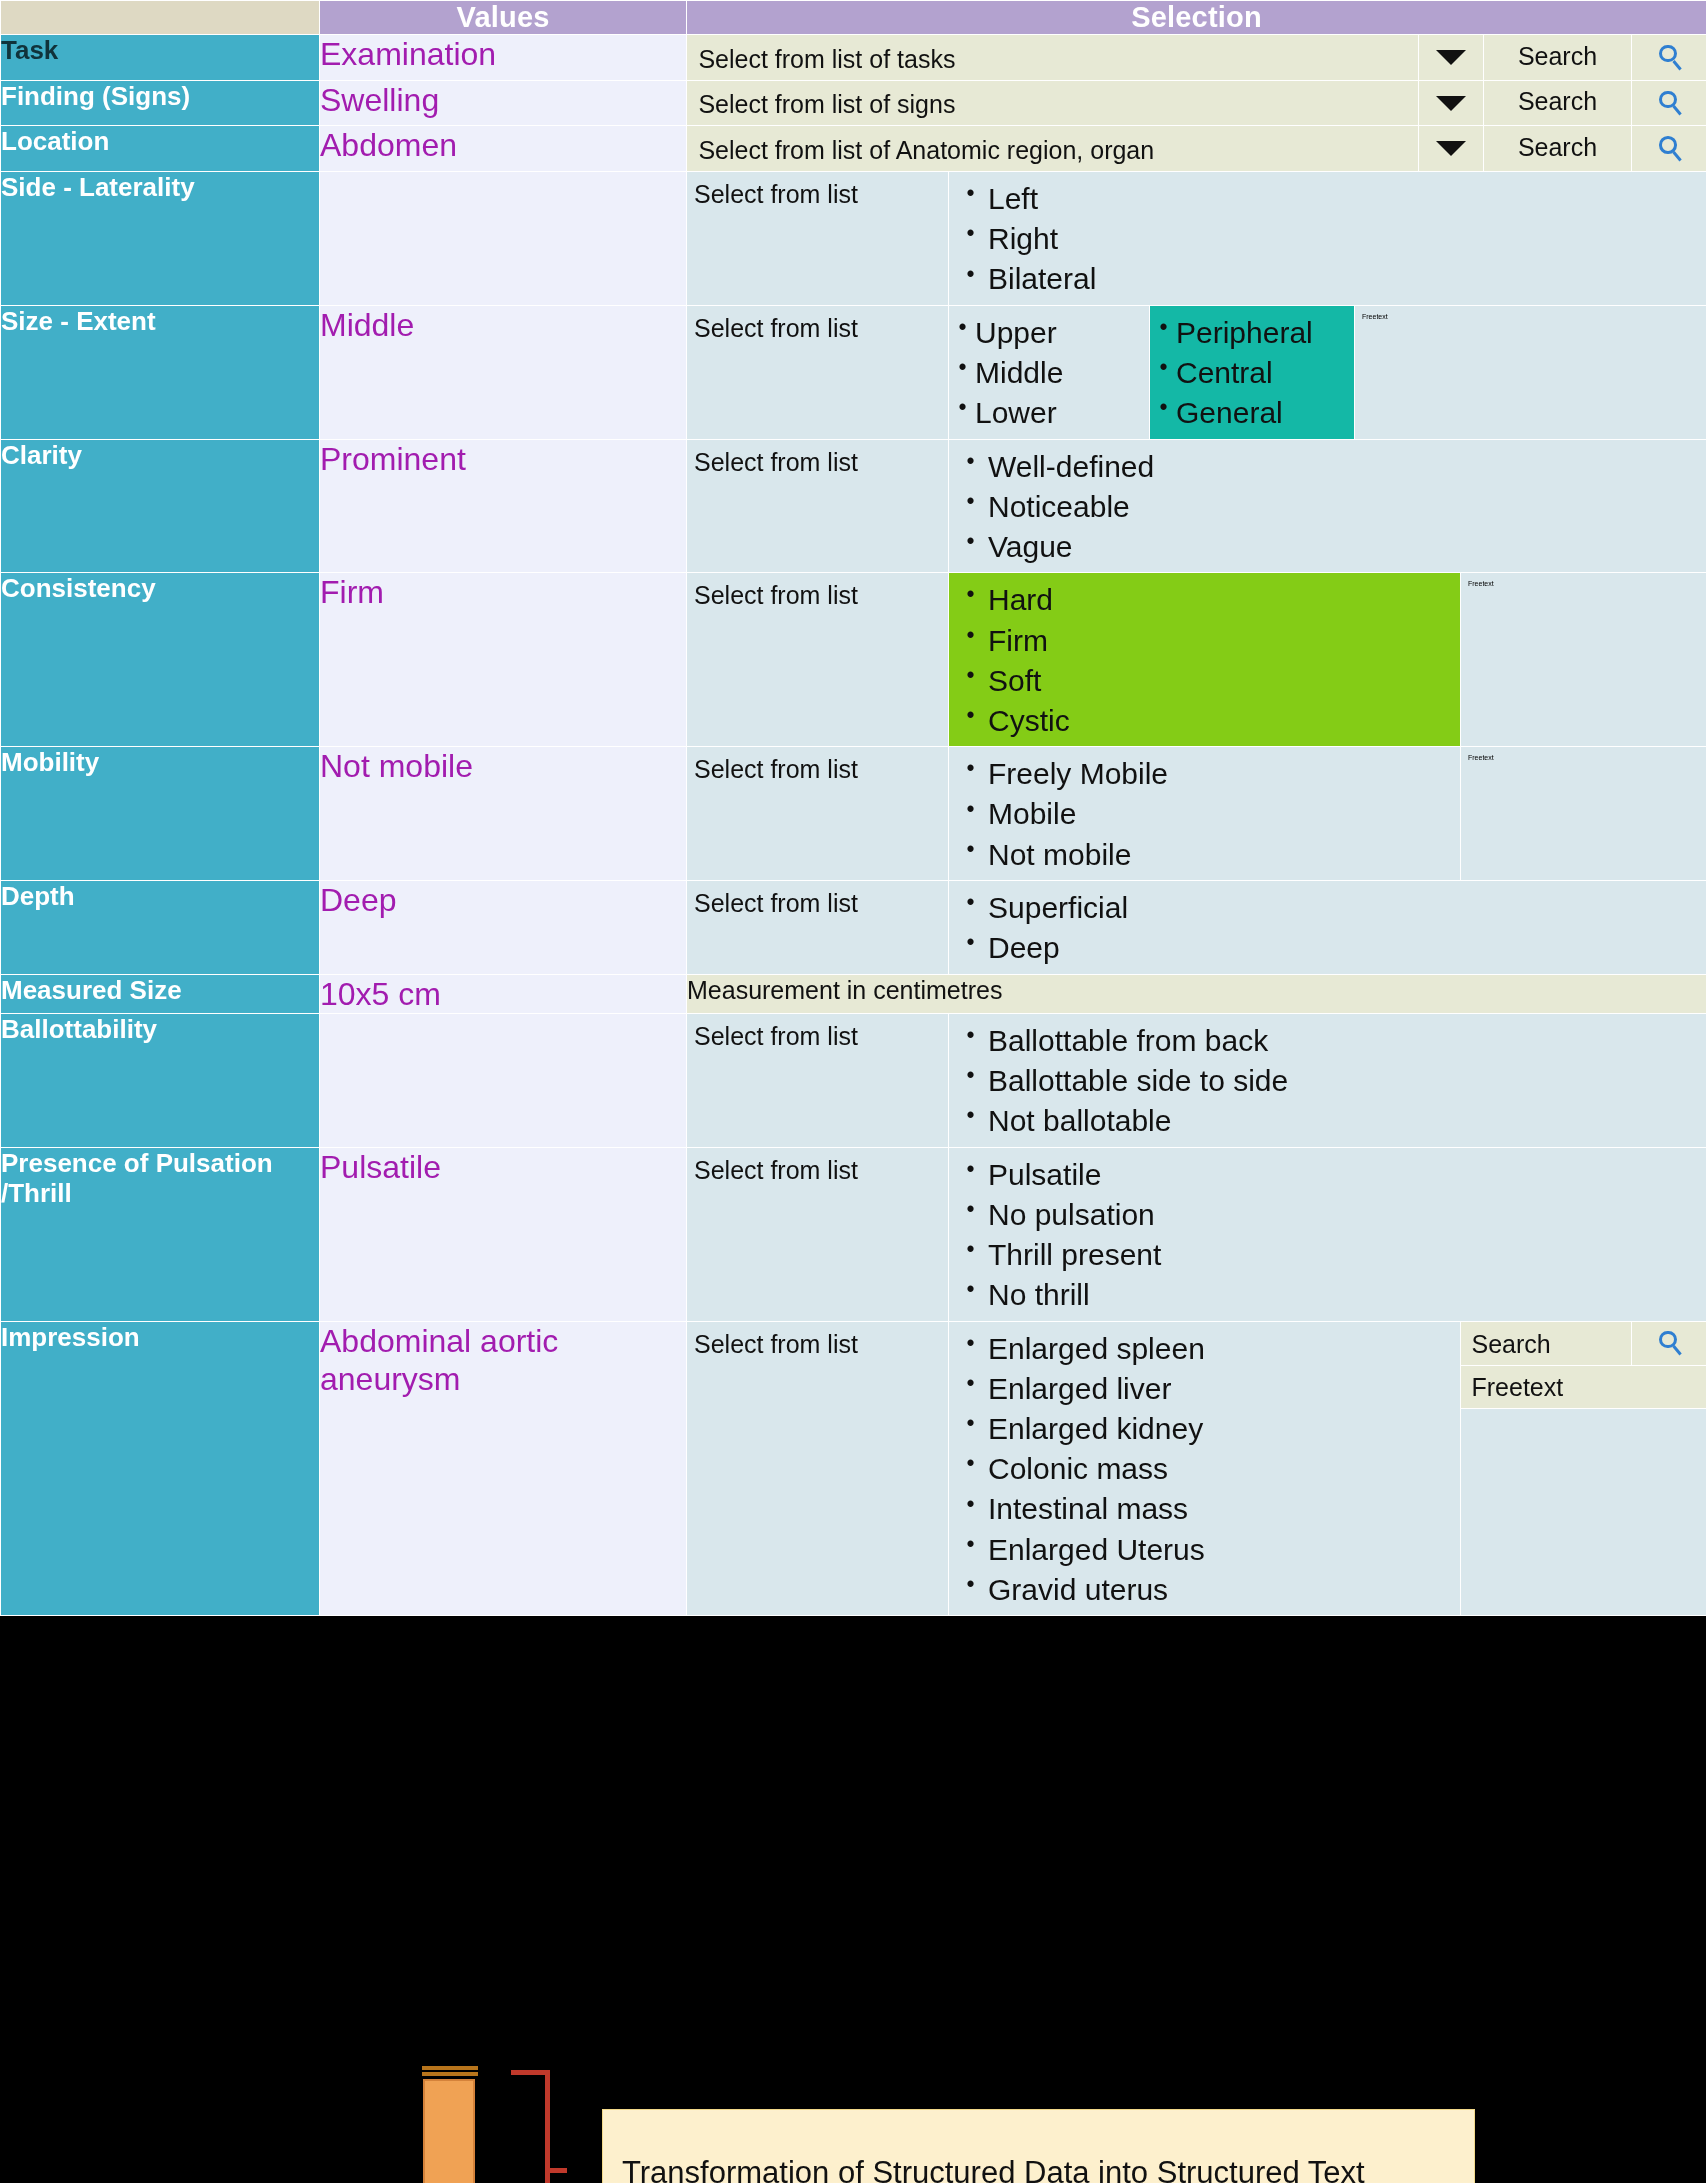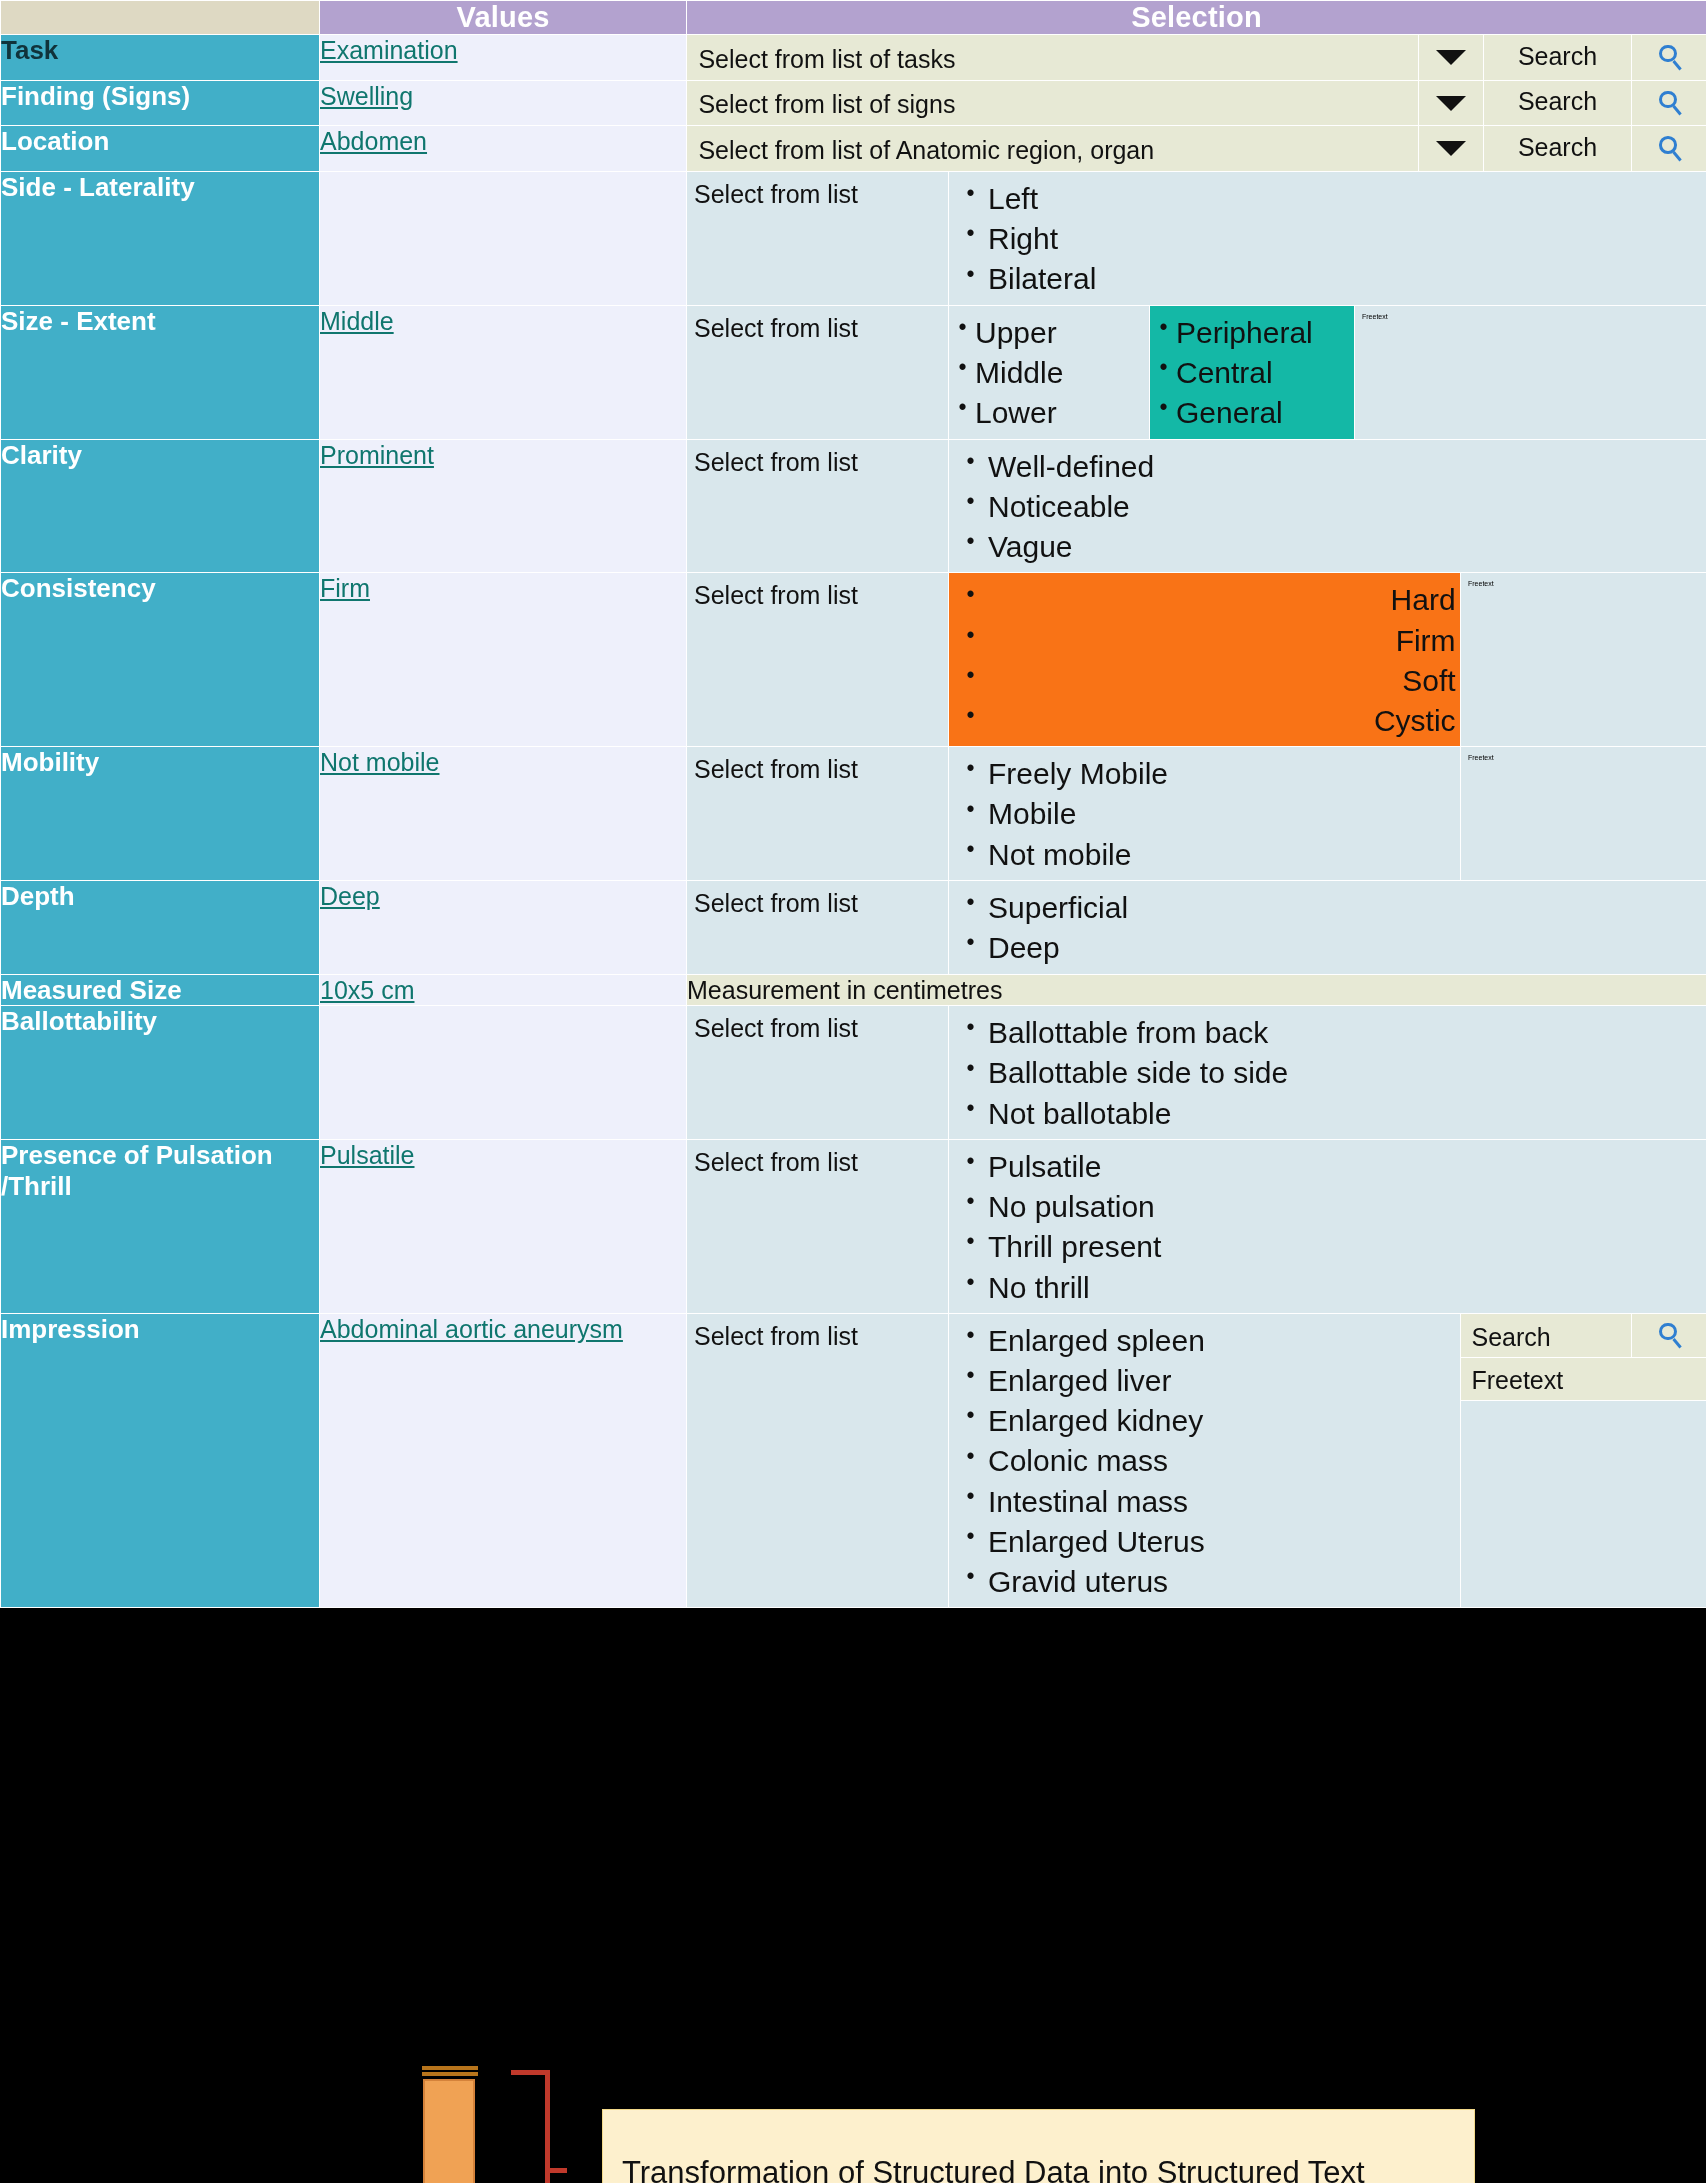--- a/index.html
+++ b/index.html
@@ -55,25 +55,24 @@
     font-weight: bold;
     font-size: 26px;
     padding: 7px 6.1px 6.1px 9.6px;
     line-height: 1.18;
   }
   .lbl.dark { color: #10333b; }
 
   
   .val {
     background: #eef0fb;
-    color: #0f766e;
-    font-size: 25px;
+    color: #a21caf;
+    font-size: 32px;
     padding: 7.9px 6.1px 6.1px 11.4px;
     line-height: 1.2;
-    text-decoration: underline;
   }
 
   
   .sel {
     background: #e7e9d5;
     color: #111111;
     font-size: 25px;
     padding: 7.9px 6.1px 6.1px 10.5px;
     line-height: 1.2;
   }
@@ -402,21 +401,21 @@
           </div>
         </td>
       </tr>
 
       <tr>
         <td class="lbl">Consistency</td>
         <td class="val">Firm</td>
         <td style="padding:0;">
           <div class="subcol-box" style="min-height:144px;">
             <div class="subcol sel" style="flex:0 0 262px;">Select from list</div>
-            <div class="subcol" style="flex:1 1 auto;background:#f97316;text-align:right;">
+            <div class="subcol" style="flex:1 1 auto;background:#84cc16;">
               <ul class="opts">
                 <li>Hard</li>
                 <li>Firm</li>
                 <li>Soft</li>
                 <li>Cystic</li>
               </ul>
             </div>
             <div class="subcol" style="flex:0 0 245px;background:#d9e7ec;">Freetext</div>
           </div>
         </td>

